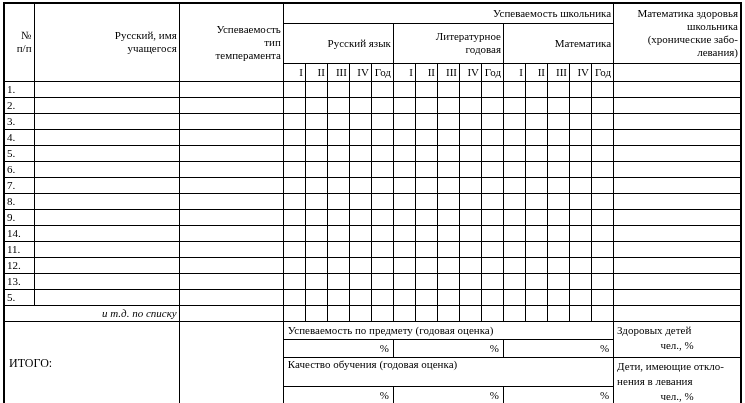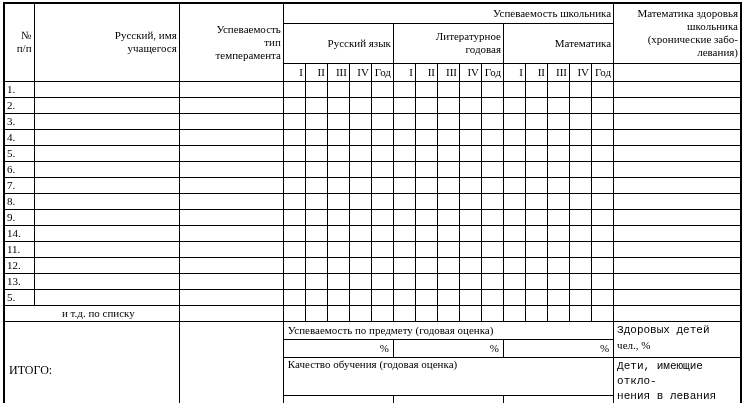--- a/index.html
+++ b/index.html
@@ -39,35 +39,35 @@
   tr.h-r1 { height: 20px; }
   tr.h-r2 { height: 40px; }
   tr.h-r3 { height: 18px; }
   #body-rows tr, tr.etc-row { height: 16px; }
   tr.fr1 { height: 18px; }
   tr.fr2 { height: 18px; }
   tr.fr3 { height: 28px; }
   tr.fr4 { height: 18px; }
 
   td.num { text-align: left; padding-left: 2px; }
-  td.etc { text-align: center; padding-left: 15px; }
+  td.etc { text-align: right; padding-left: 15px; font-style: italic; }
 
   td.total {
     font-size: 12px;
     text-align: left;
     vertical-align: middle;
     padding-left: 4px;
   }
   td.flabel { text-align: left; padding-left: 4px; }
   td.vtop { vertical-align: top; }
   td.pct { text-align: right; padding-right: 4px; }
 
   td.hf { vertical-align: top; padding: 1px 3px; line-height: 15px; }
-  .hf-label { text-align: left; font-family: Liberation Mono, monospace; }
-  .hf-unit { text-align: left; }
+  .hf-label { text-align: left; }
+  .hf-unit { text-align: center; }
 </style>
 </head>
 <body>
 
 <div class="sheet">
   <table class="grid">
     <colgroup>
       <col style="width:30px">
       <col style="width:145px">
       <col style="width:104px">

